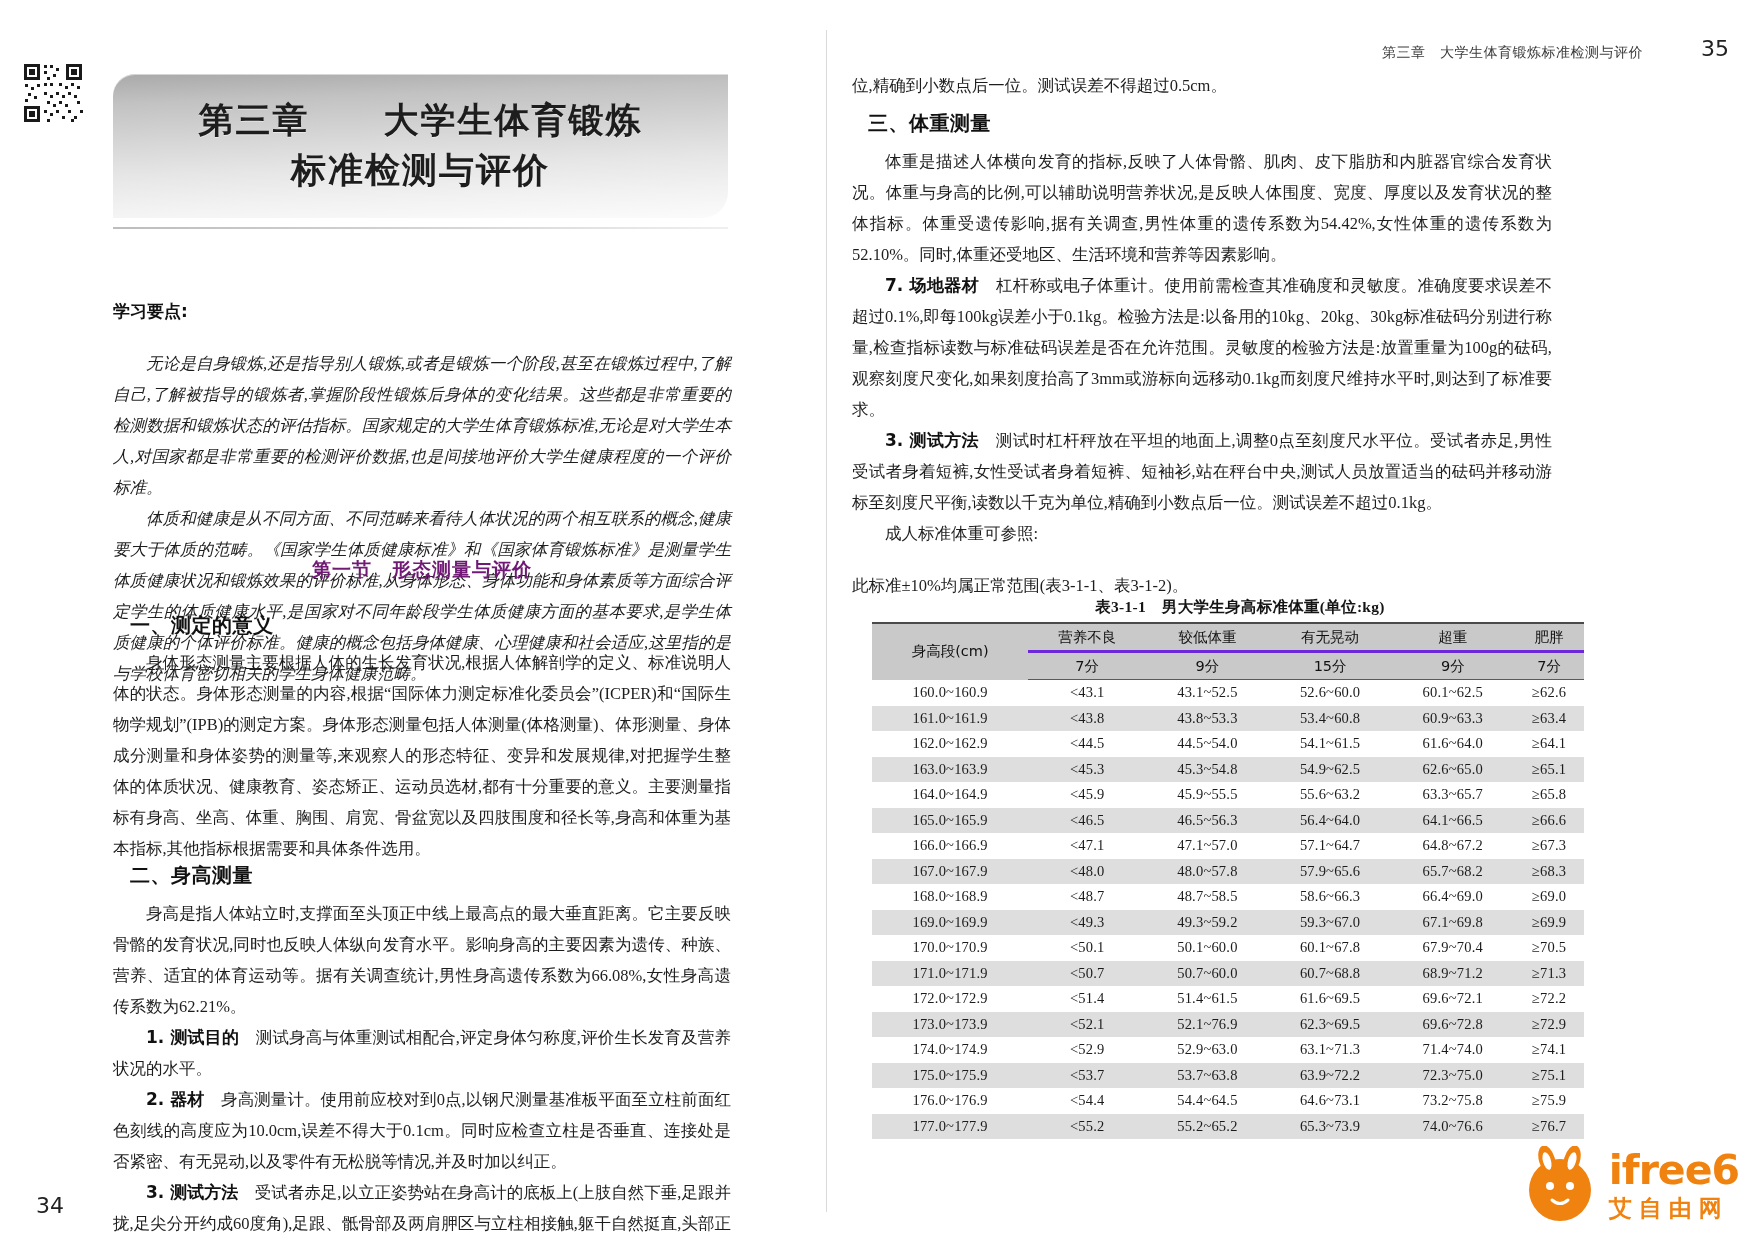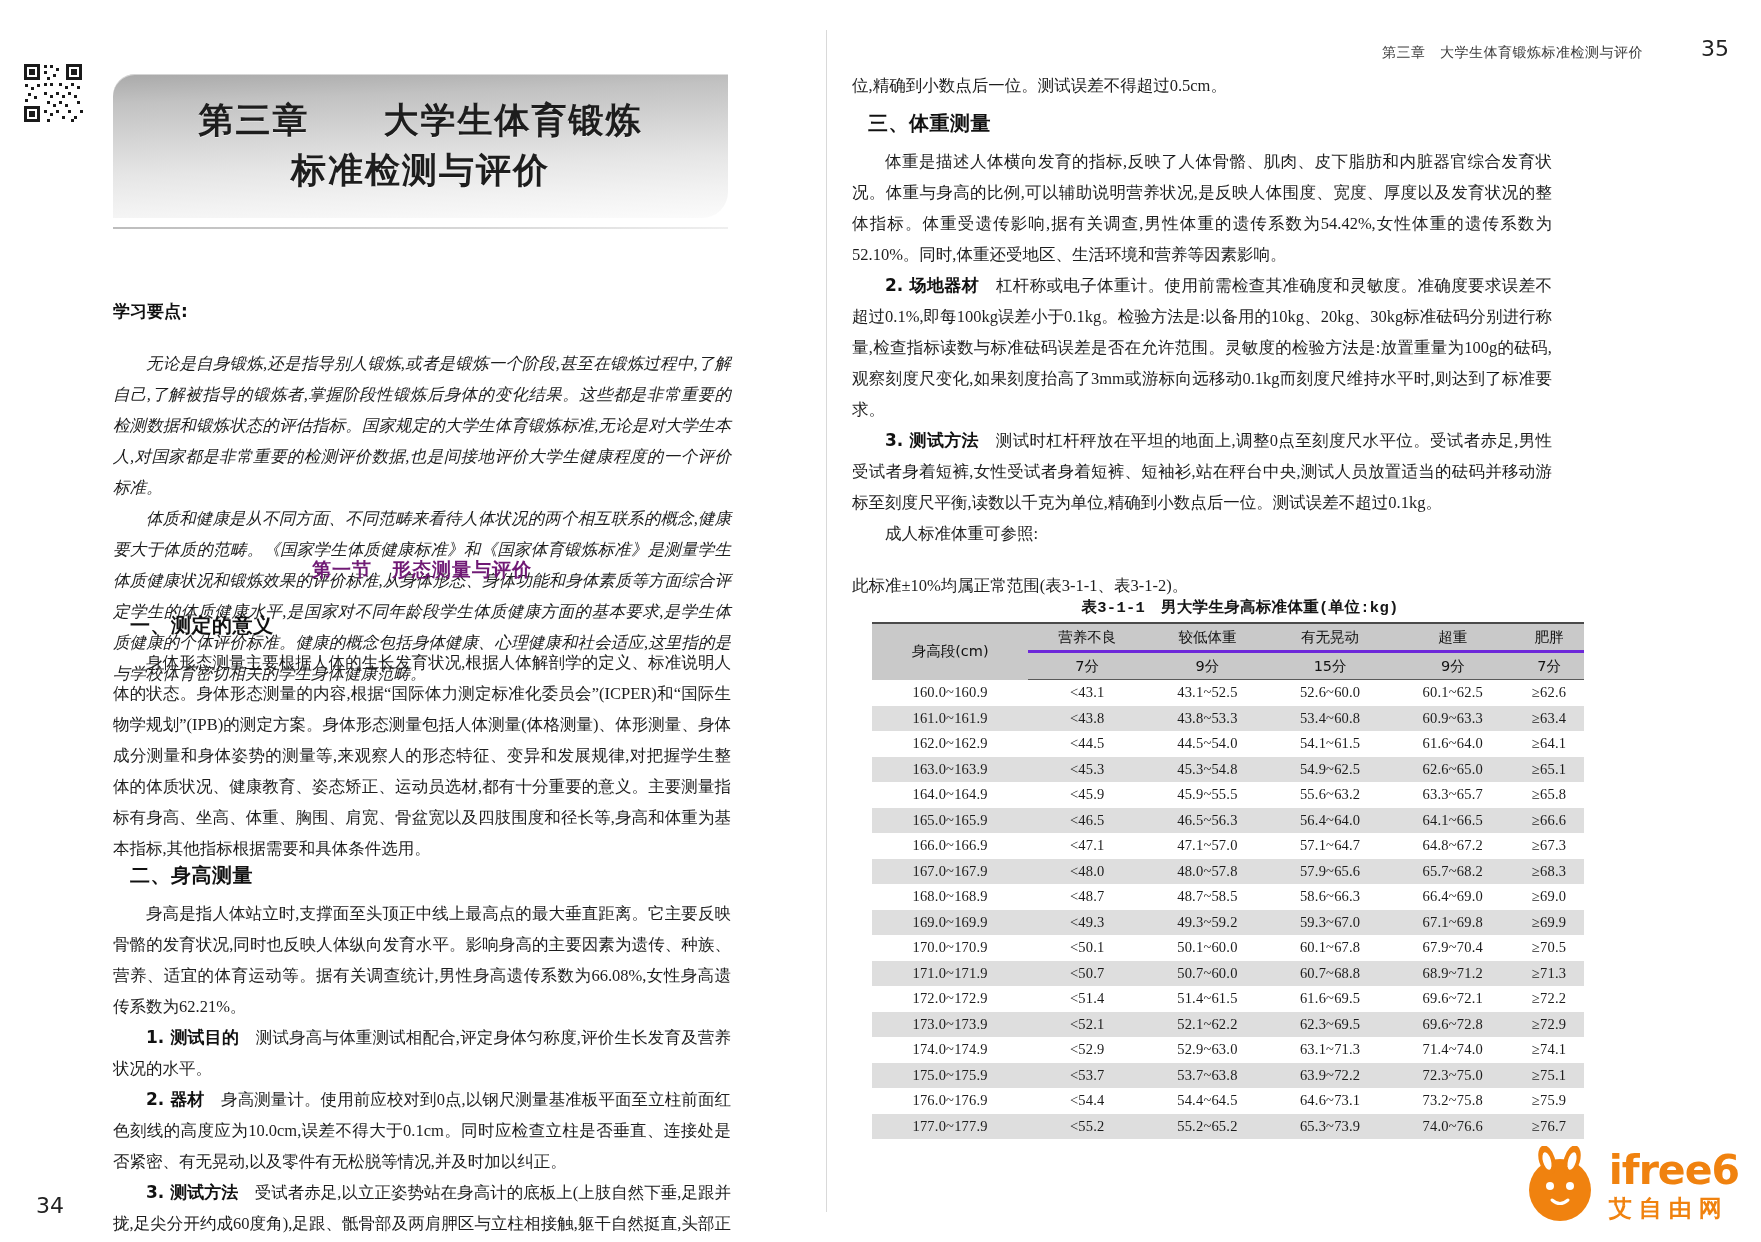--- a/index.html
+++ b/index.html
@@ -149,21 +149,21 @@
     color: #222;
   }
 
   
   .table-caption {
     position: absolute;
     left: 860px;
     top: 597px;
     width: 760px;
     text-align: center;
-    font-family: Liberation Mono, monospace;
+    font-family: Liberation Serif, serif;
     font-weight: bold;
     font-size: 15.5px;
     color: #151515;
     letter-spacing: .3px;
   }
   .std-table {
     position: absolute;
     left: 872px;
     top: 622px;
     width: 712px;
@@ -340,21 +340,21 @@
 
     <div class="col-text" style="left:32px; top:70px; width:700px;">
       <p class="para noindent">位,精确到小数点后一位。测试误差不得超过0.5cm。</p>
     </div>
 
     <div class="sub-title" style="position:absolute; left:48px; top:110px;">三、体重测量</div>
 
     <div class="col-text" style="left:32px; top:146px; width:700px;">
       <p class="para">体重是描述人体横向发育的指标,反映了人体骨骼、肌肉、皮下脂肪和内脏器官综合发育状况。体重与身高的比例,可以辅助说明营养状况,是反映人体围度、宽度、厚度以及发育状况的整体指标。体重受遗传影响,据有关调查,男性体重的遗传系数为54.42%,女性体重的遗传系数为52.10%。同时,体重还受地区、生活环境和营养等因素影响。</p>
       <p class="para">
-        <span class="lead-label">2. 场地器材</span>　<span>杠杆称或电子体重计。使用前需检查其准确度和灵敏度。准确度要求误差不超过0.1%,即每100kg误差小于0.1kg。检验方法是:以备用的10kg、20kg、30kg标准砝码分别进行称量,检查指标读数与标准砝码误差是否在允许范围。灵敏度的检验方法是:放置重量为100g的砝码,观察刻度尺变化,如果刻度抬高了3mm或游标向远移动0.1kg而刻度尺维持水平时,则达到了标准要求。</span>
+        <span class="lead-label">7. 场地器材</span>　<span>杠杆称或电子体重计。使用前需检查其准确度和灵敏度。准确度要求误差不超过0.1%,即每100kg误差小于0.1kg。检验方法是:以备用的10kg、20kg、30kg标准砝码分别进行称量,检查指标读数与标准砝码误差是否在允许范围。灵敏度的检验方法是:放置重量为100g的砝码,观察刻度尺变化,如果刻度抬高了3mm或游标向远移动0.1kg而刻度尺维持水平时,则达到了标准要求。</span>
       </p>
       <p class="para">
         <span class="lead-label">3. 测试方法</span>　<span>测试时杠杆秤放在平坦的地面上,调整0点至刻度尺水平位。受试者赤足,男性受试者身着短裤,女性受试者身着短裤、短袖衫,站在秤台中央,测试人员放置适当的砝码并移动游标至刻度尺平衡,读数以千克为单位,精确到小数点后一位。测试误差不超过0.1kg。</span>
       </p>
       <p class="para">成人标准体重可参照:</p>
     </div>
 
     <div class="col-text" style="left:32px; top:570px; width:700px;">
       <p class="para noindent">此标准±10%均属正常范围(表3-1-1、表3-1-2)。</p>
     </div>
@@ -482,21 +482,21 @@
         <td>172.0~172.9</td>
         <td>&lt;51.4</td>
         <td>51.4~61.5</td>
         <td>61.6~69.5</td>
         <td>69.6~72.1</td>
         <td>≥72.2</td>
       </tr>
       <tr>
         <td>173.0~173.9</td>
         <td>&lt;52.1</td>
-        <td>52.1~62.2</td>
+        <td>52.1~76.9</td>
         <td>62.3~69.5</td>
         <td>69.6~72.8</td>
         <td>≥72.9</td>
       </tr>
       <tr>
         <td>174.0~174.9</td>
         <td>&lt;52.9</td>
         <td>52.9~63.0</td>
         <td>63.1~71.3</td>
         <td>71.4~74.0</td>

